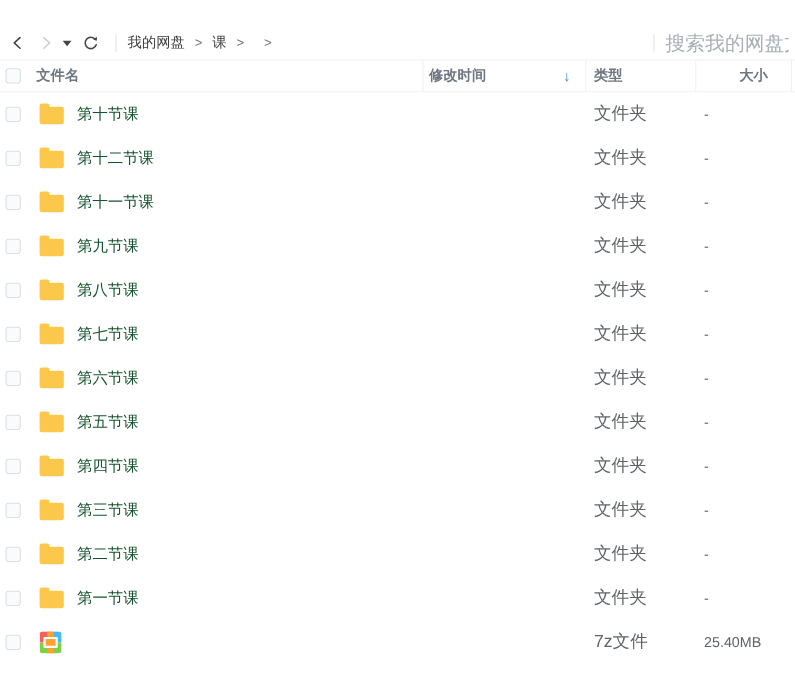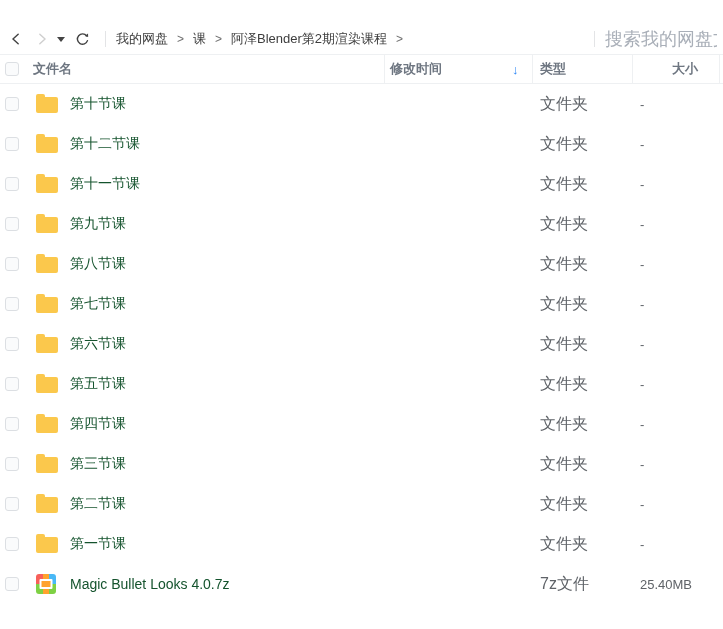--- a/index.html
+++ b/index.html
@@ -217,21 +217,20 @@
       <path d="M13.3 9.2 A5.5 5.5 0 1 1 12.4 4.1" stroke="#424242" stroke-width="1.5" fill="none" stroke-linecap="round"></path>
       <path d="M13.9 1.6 L14 5.4 L10.4 4.2 Z" fill="#424242"></path>
     </svg>
   </div>
   <div class="v-divider"></div>
   <div class="breadcrumb">
       <span class="crumb">我的网盘</span>
       <span class="sep">&gt;</span>
       <span class="crumb">课</span>
       <span class="sep">&gt;</span>
-      <span class="crumb">阿泽Blender第2期渲染课程</span>
       <span class="sep">&gt;</span>
     </div>
   <div class="spacer"></div>
   <div class="v-divider"></div>
   <div class="search-wrap">
     <input class="search-input" type="text" placeholder="搜索我的网盘文件" style="">
   </div>
 </div>
 
 <div class="table-header">
@@ -340,18 +339,17 @@
     <div class="checkbox"></div>
     <div class="row-icon icon-folder"></div>
     <span class="name-cell">第一节课</span>
     <span class="type-cell">文件夹</span>
     <span class="size-cell">-</span>
   </div>
 
   <div class="file-row">
     <div class="checkbox"></div>
     <div class="row-icon icon-archive"></div>
-    <span class="name-cell">Magic Bullet Looks 4.0.7z</span>
     <span class="type-cell">7z文件</span>
     <span class="size-cell">25.40MB</span>
   </div>
 
 </div>
 
 </body></html>

